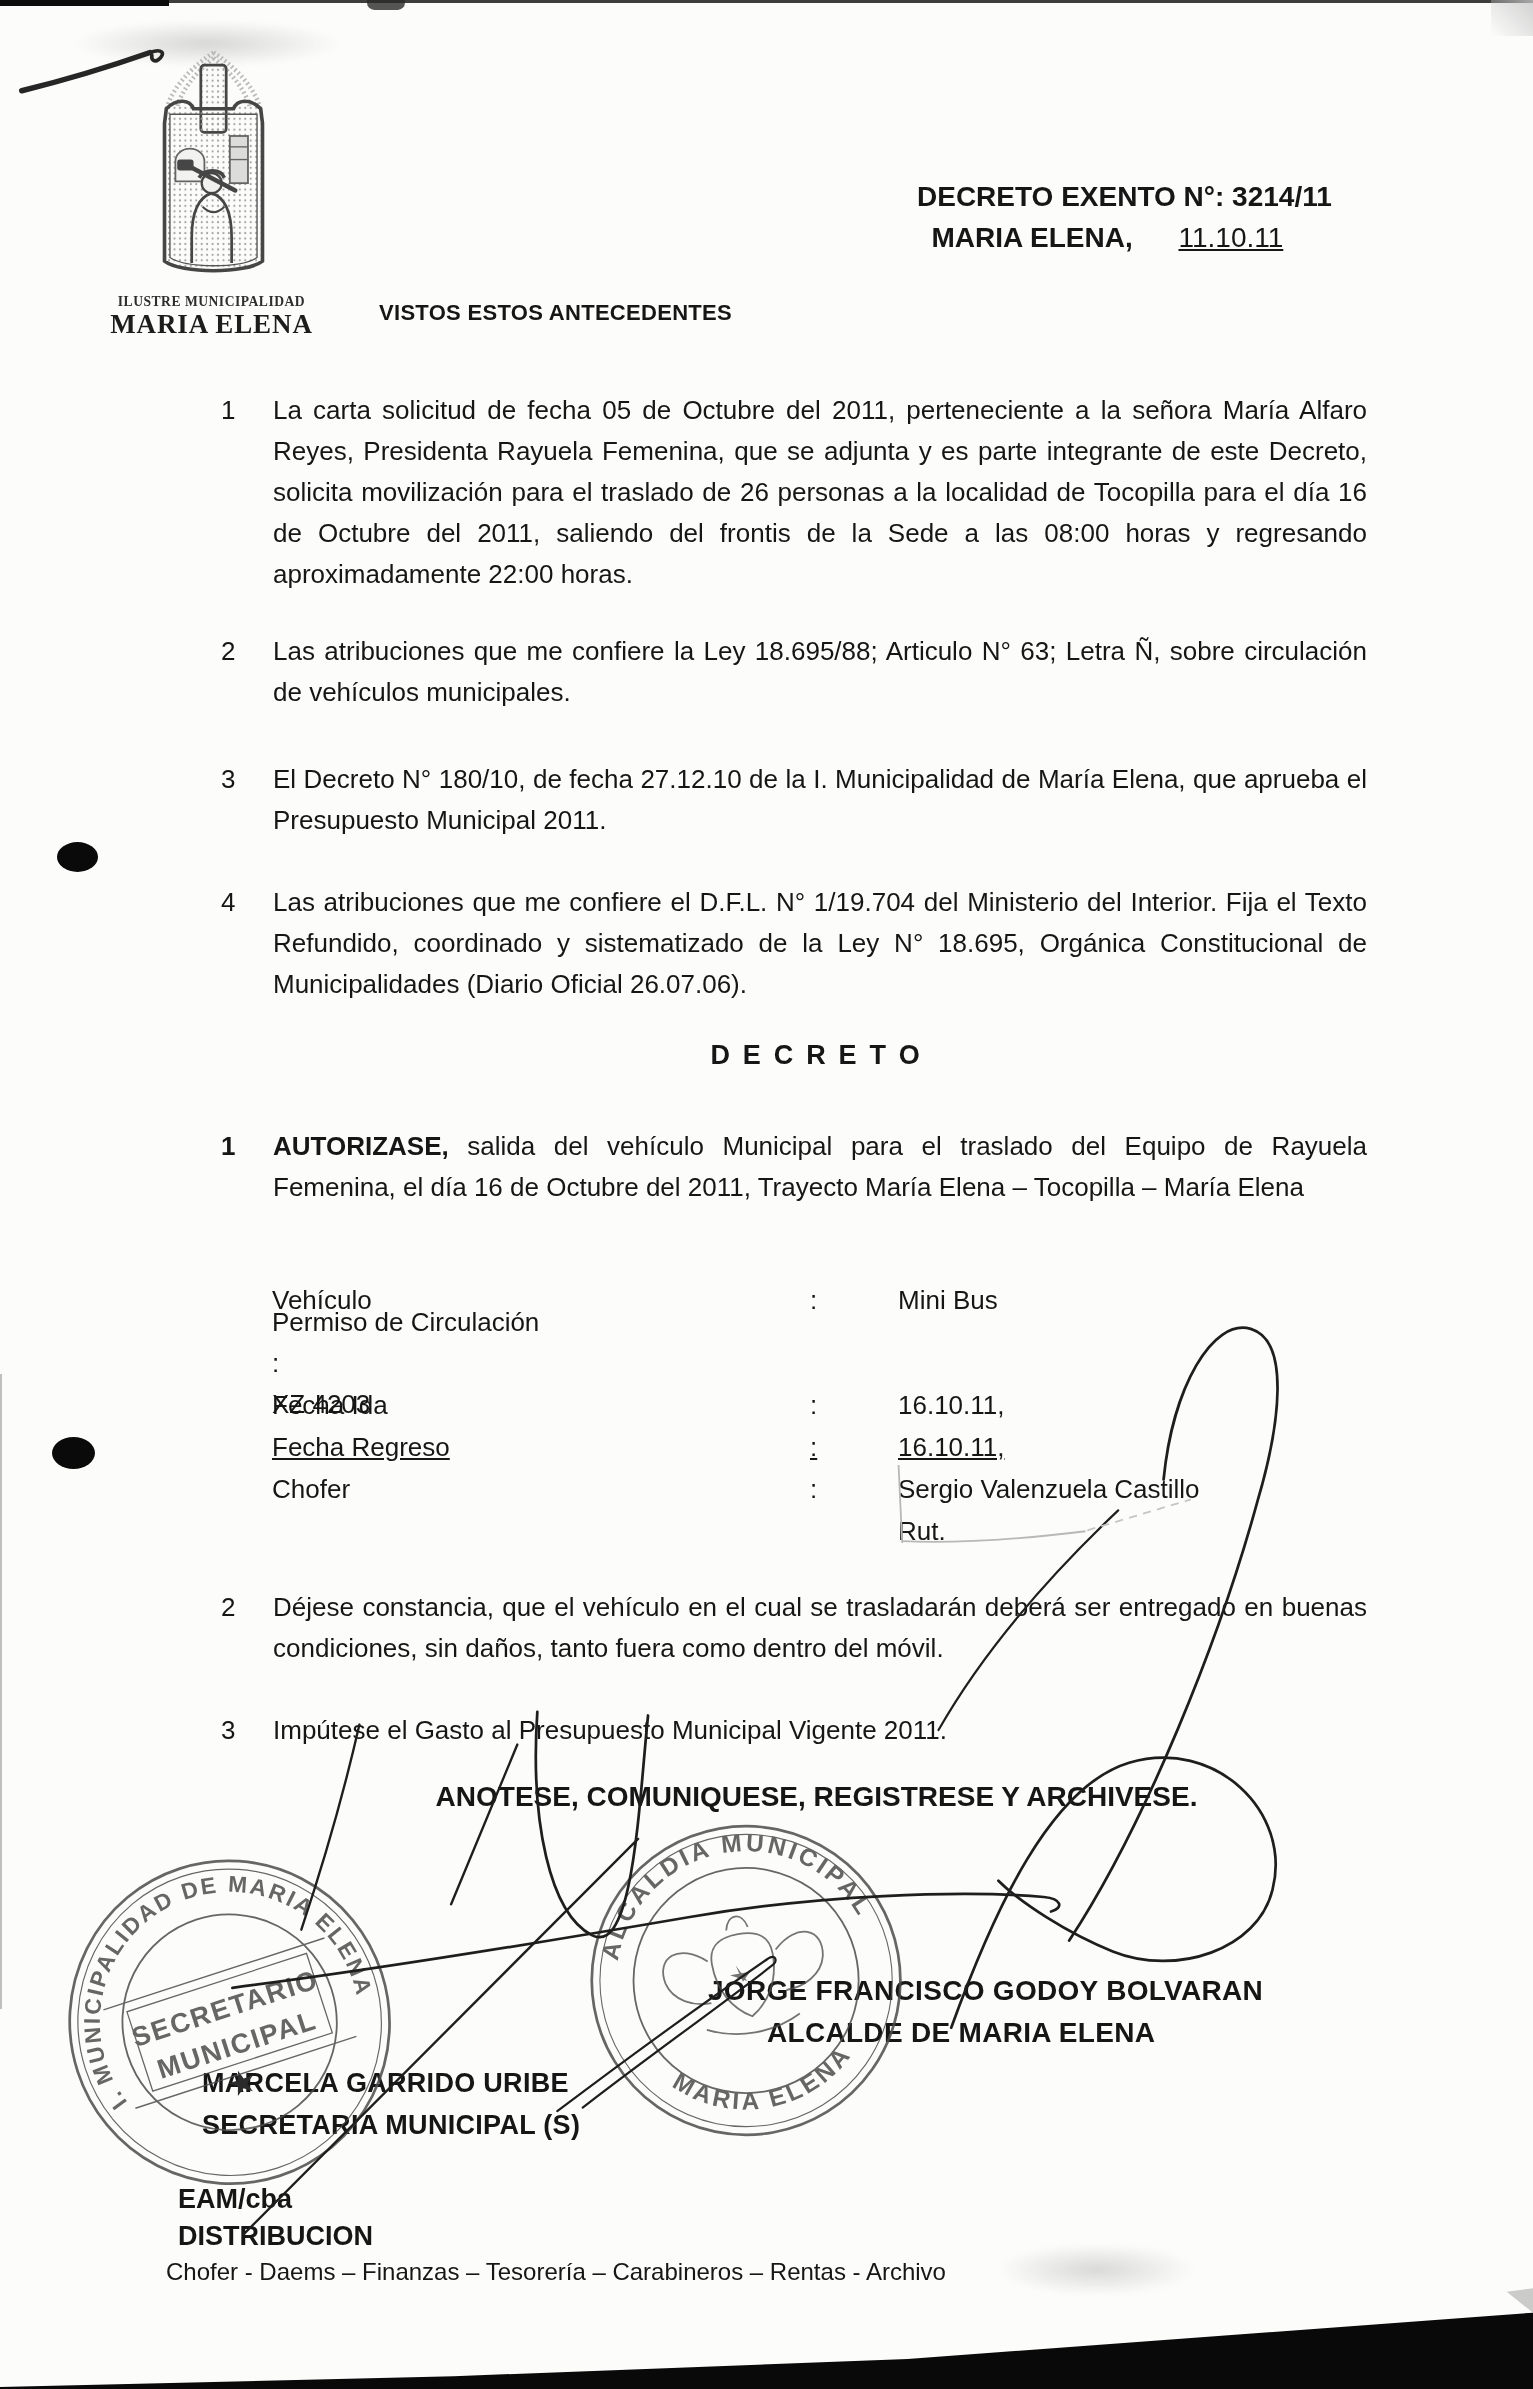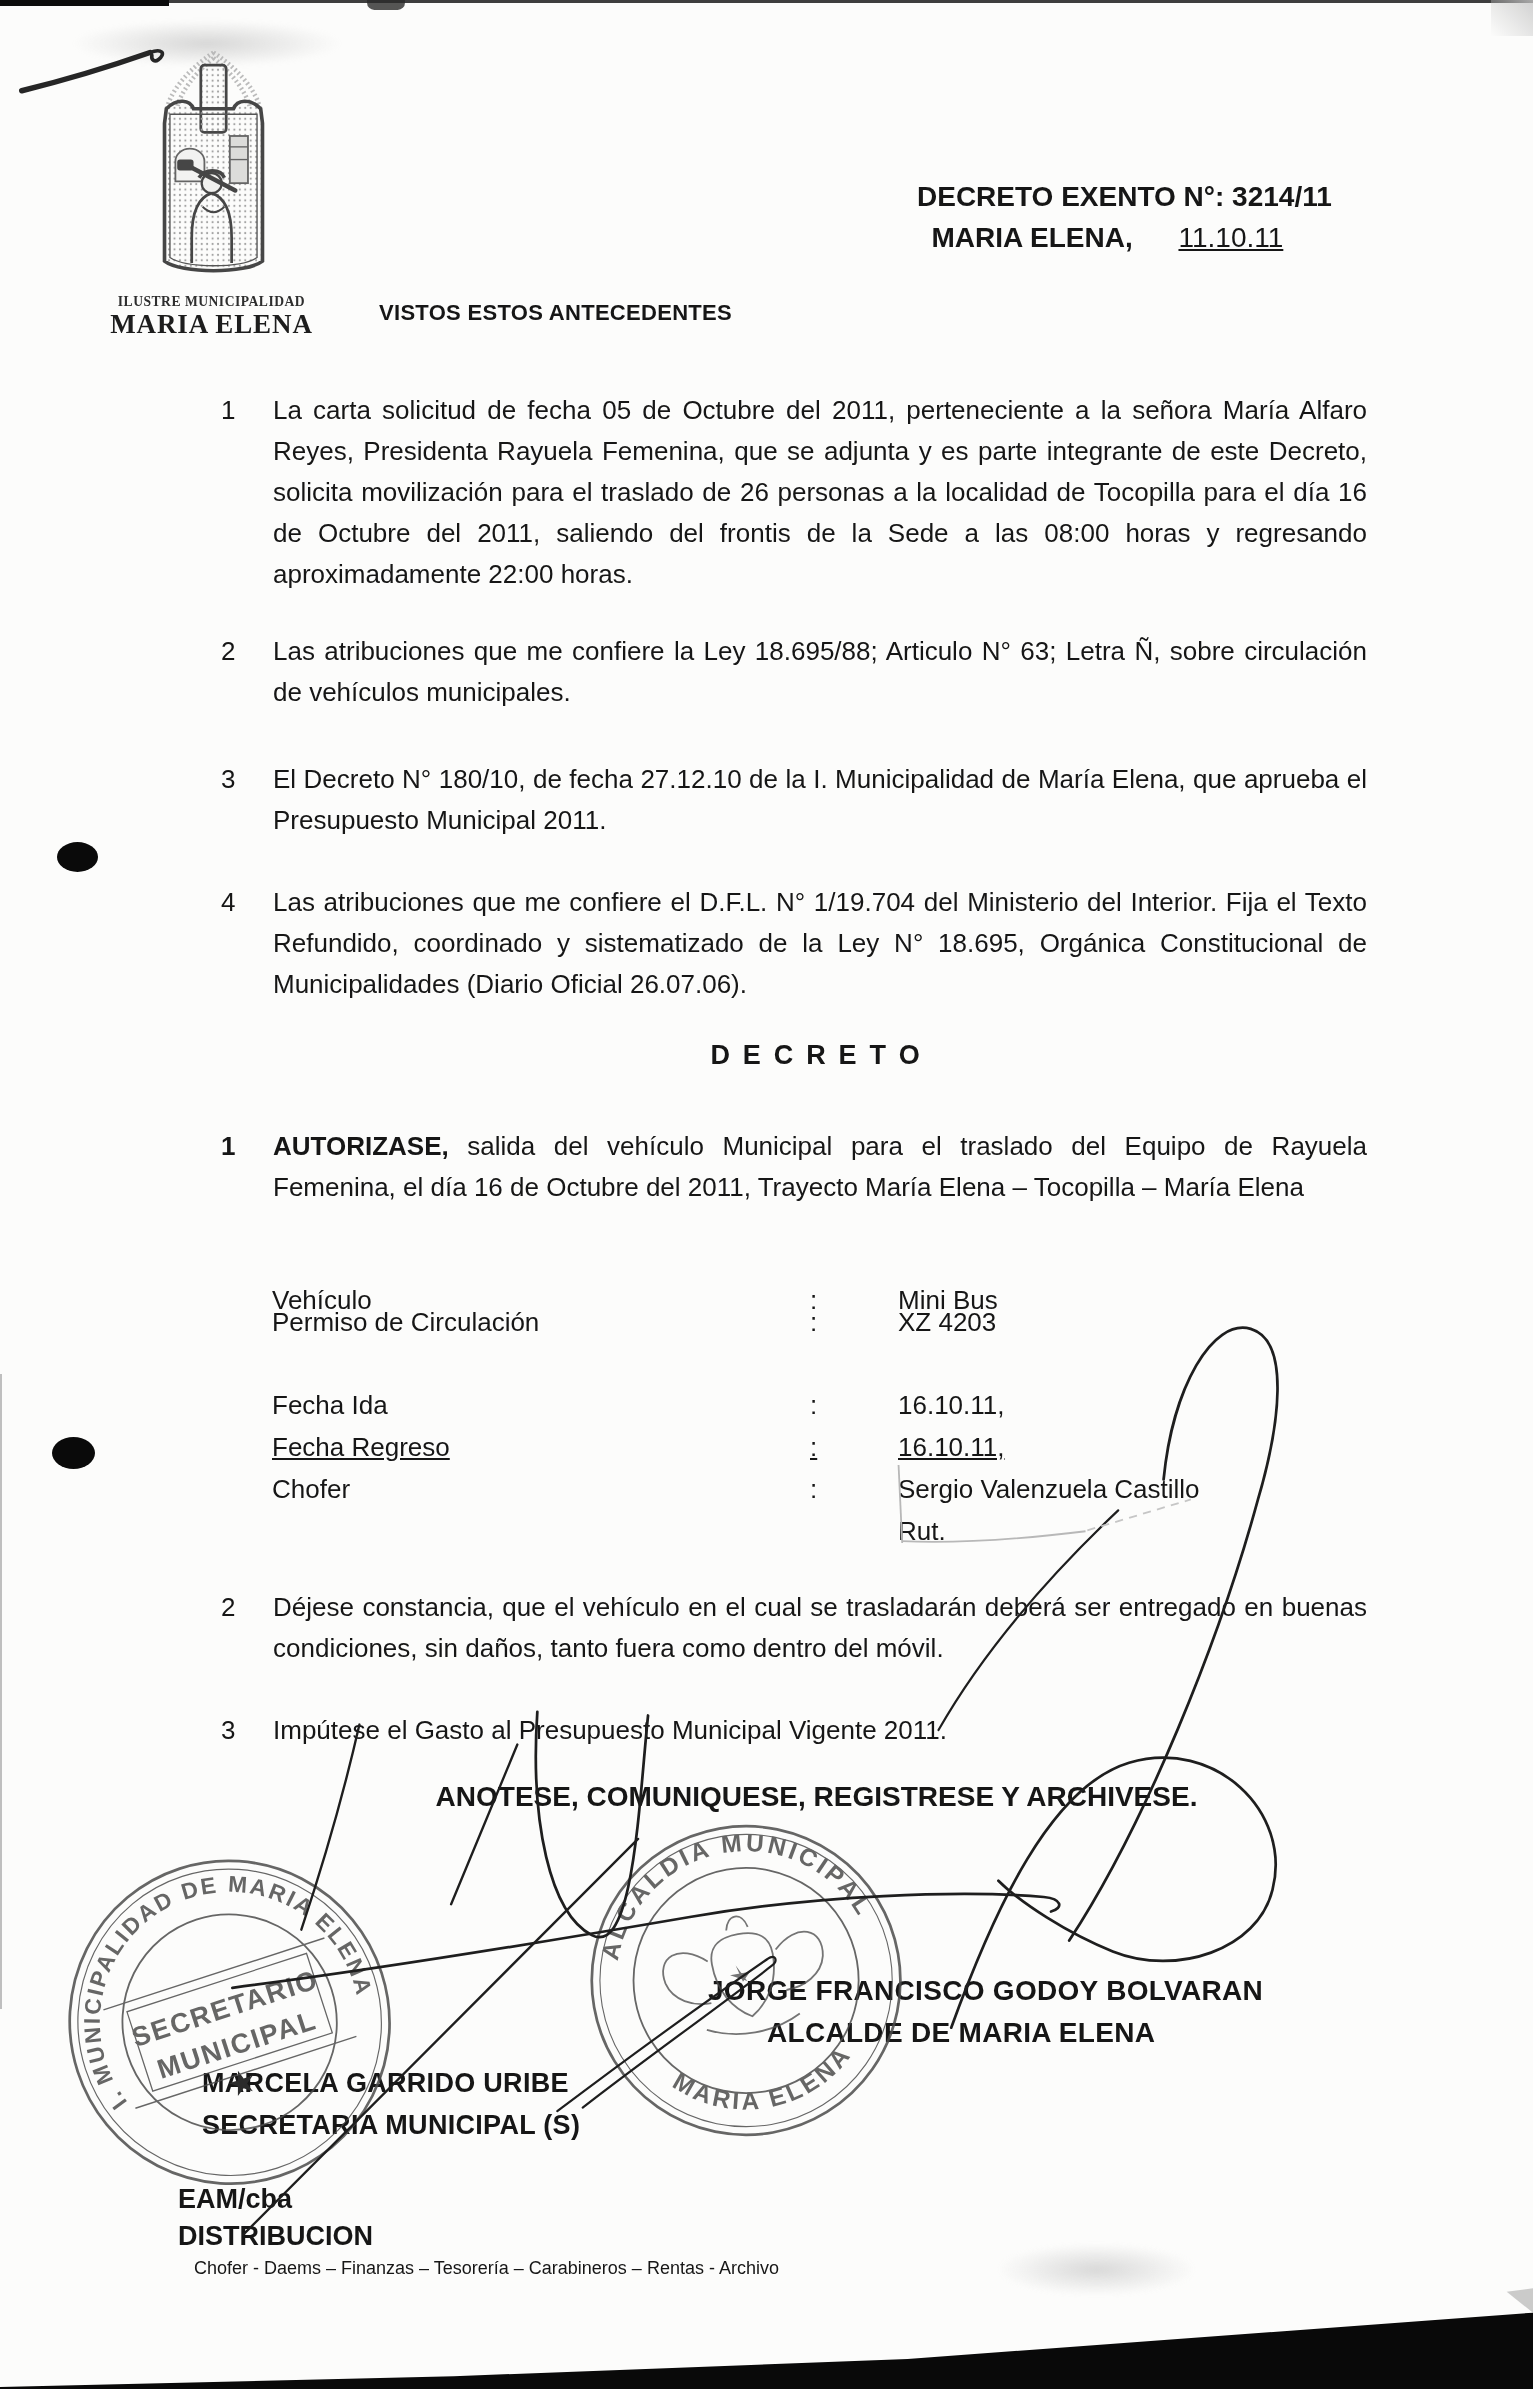--- a/index.html
+++ b/index.html
@@ -44,21 +44,21 @@
   
   .sig-name{font-size:28px;font-weight:bold;letter-spacing:0.3px;}
   .jorge{left:708px;top:1975px;}
   .alcalde{left:767px;top:2017px;}
   .marcela{left:202px;top:2068px;font-size:27px;}
   .secretaria{left:202px;top:2110px;font-size:27px;}
   .star-mark{left:227px;top:2063px;font-size:33px;color:#2b2b2b;transform:rotate(-18deg);}
   
   .footer-initials{left:178px;top:2184px;font-size:27px;font-weight:bold;text-align:center;}
   .footer-dist-label{left:178px;top:2221px;font-size:27px;font-weight:bold;}
-  .footer-dist{left:194px;top:2258px;font-size:18px;}
+  .footer-dist{left:166px;top:2258px;font-size:24px;}
   
   .stamp-text{fill:#4c4c4c;font-family:"Liberation Sans",sans-serif;font-weight:bold;}
 </style>
 </head>
 <body>
 
 <div class="page">
 
   <div class="abs top-line"></div>
   <div class="abs top-line-thick"></div>
@@ -131,21 +131,21 @@
     <div class="ptext">Las atribuciones que me confiere el D.F.L. N° 1/19.704 del Ministerio del Interior. Fija el Texto Refundido, coordinado y sistematizado de la Ley N° 18.695, Orgánica Constitucional de Municipalidades (Diario Oficial 26.07.06).</div>
   </div>
 
   <div class="abs decreto-title">D E C R E T O</div>
 
   <div class="abs para" style="top:1126px;">
     <div class="num bold">1</div>
     <div class="ptext"><span class="bold">AUTORIZASE,</span><span> salida del vehículo Municipal para el traslado del Equipo de Rayuela Femenina,  el día  16 de Octubre del 2011, Trayecto María Elena – Tocopilla – María Elena</span></div>
   </div>
 
-  <div class="abs drow" style="top:1302px;">
+  <div class="abs drow" style="top:1302px;flex-direction:column;">
     <div class="dlabel">Permiso de Circulación</div>
     <div class="dsep">:</div>
     <div class="dvalue">XZ 4203</div>
   </div>
   <div class="abs drow" style="top:1280px;align-items:flex-end;">
     <div class="dlabel">Vehículo</div>
     <div class="dsep">:</div>
     <div class="dvalue">Mini Bus</div>
   </div>
   <div class="abs drow" style="top:1385px;">

